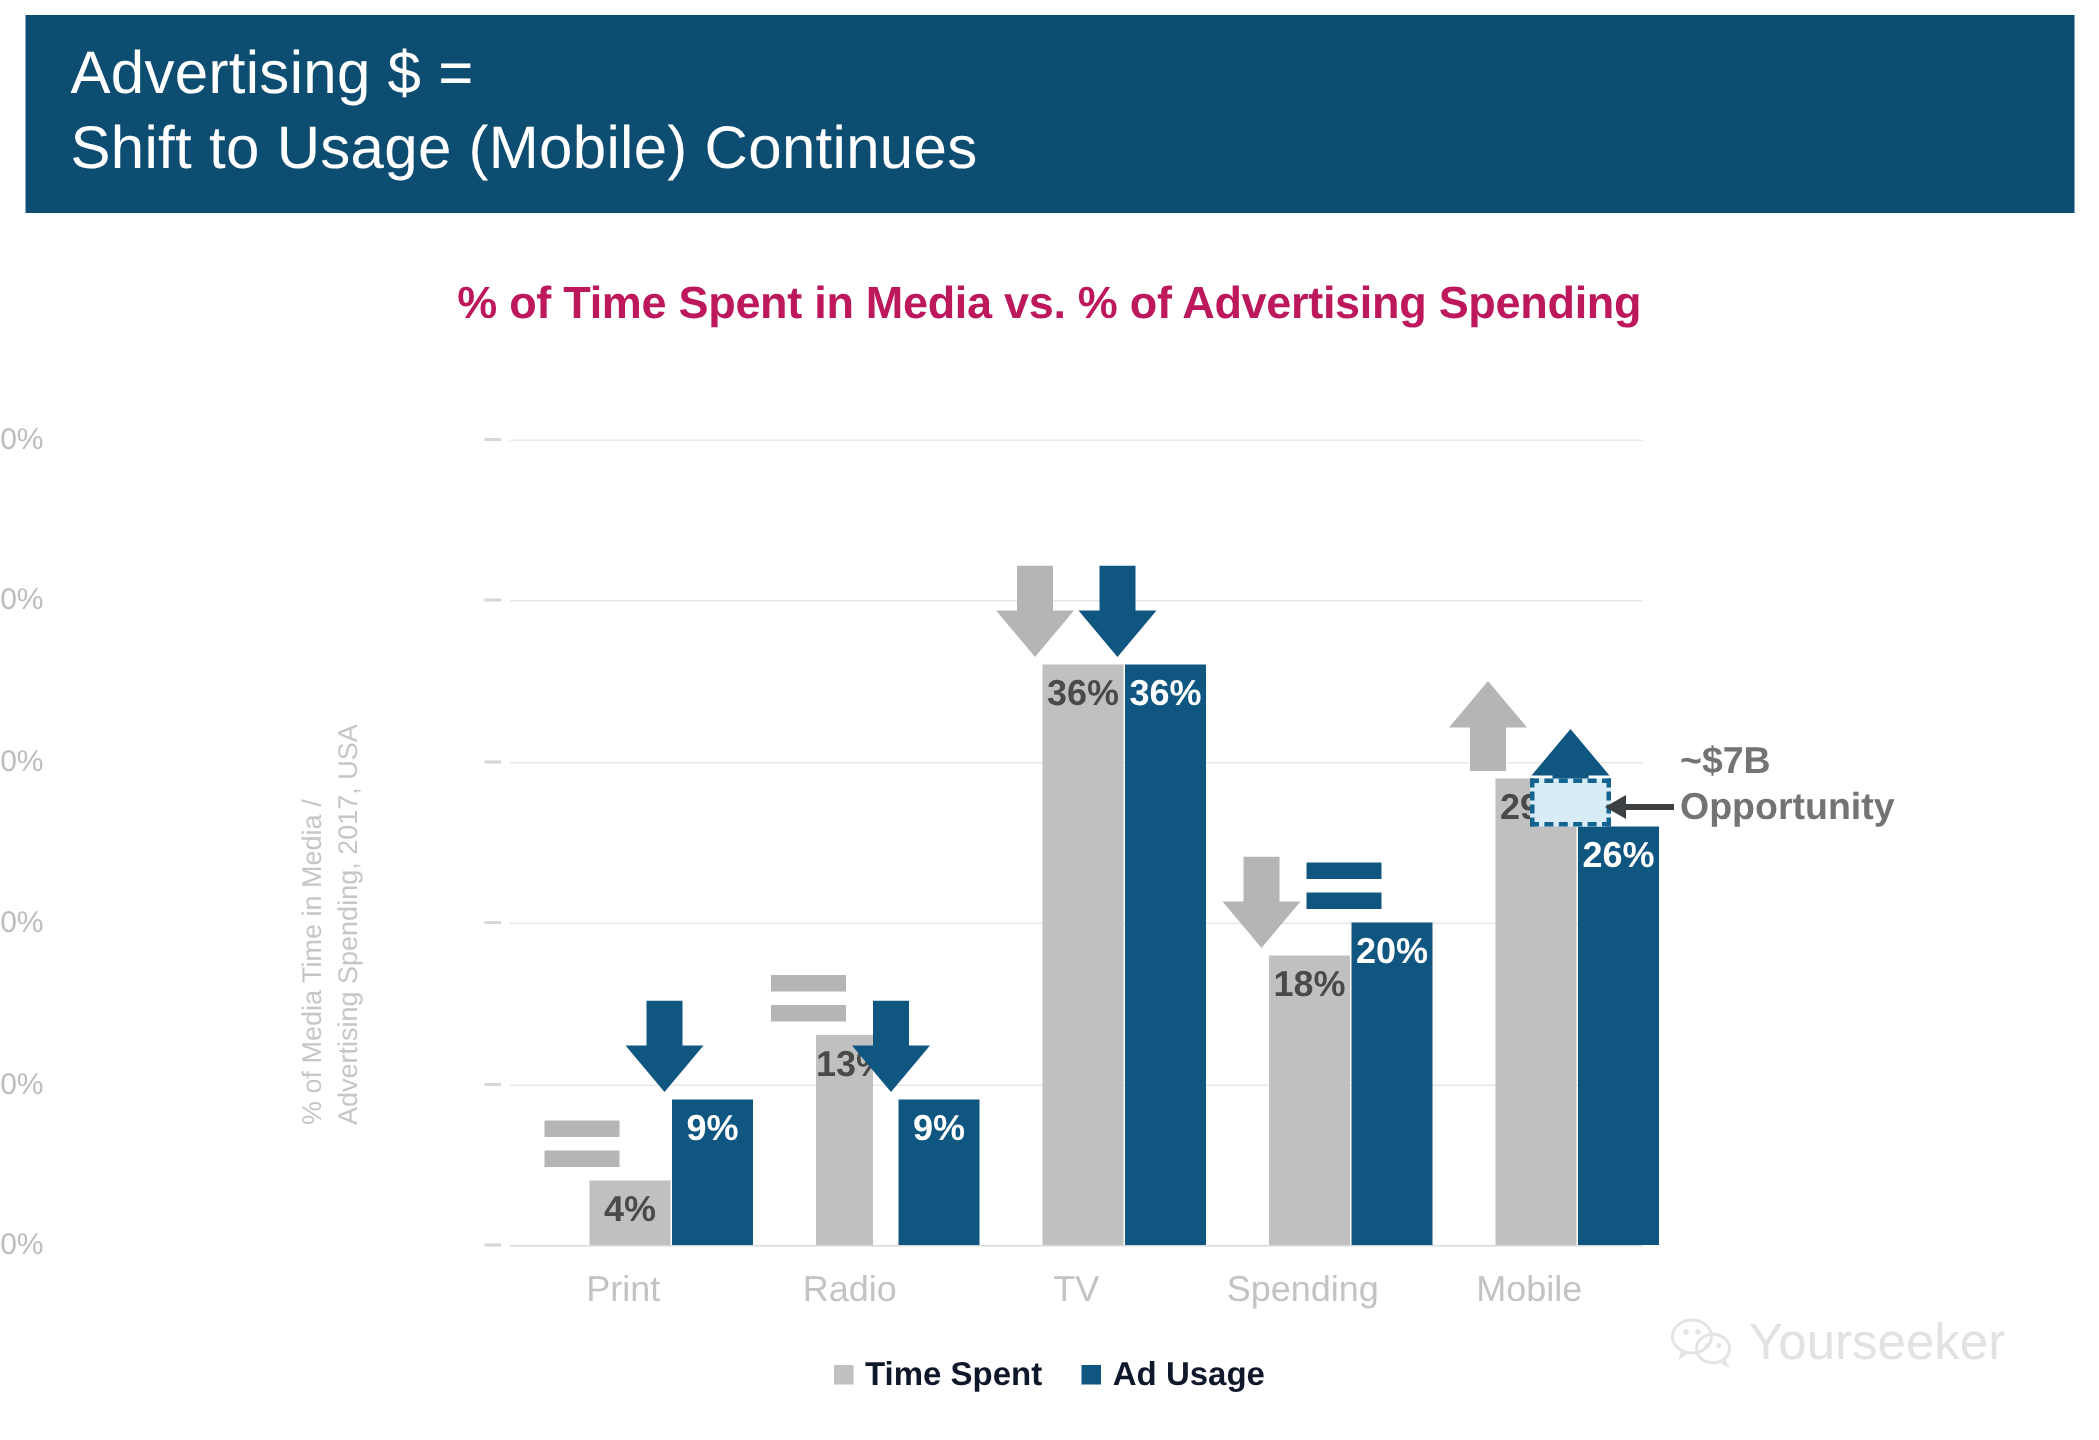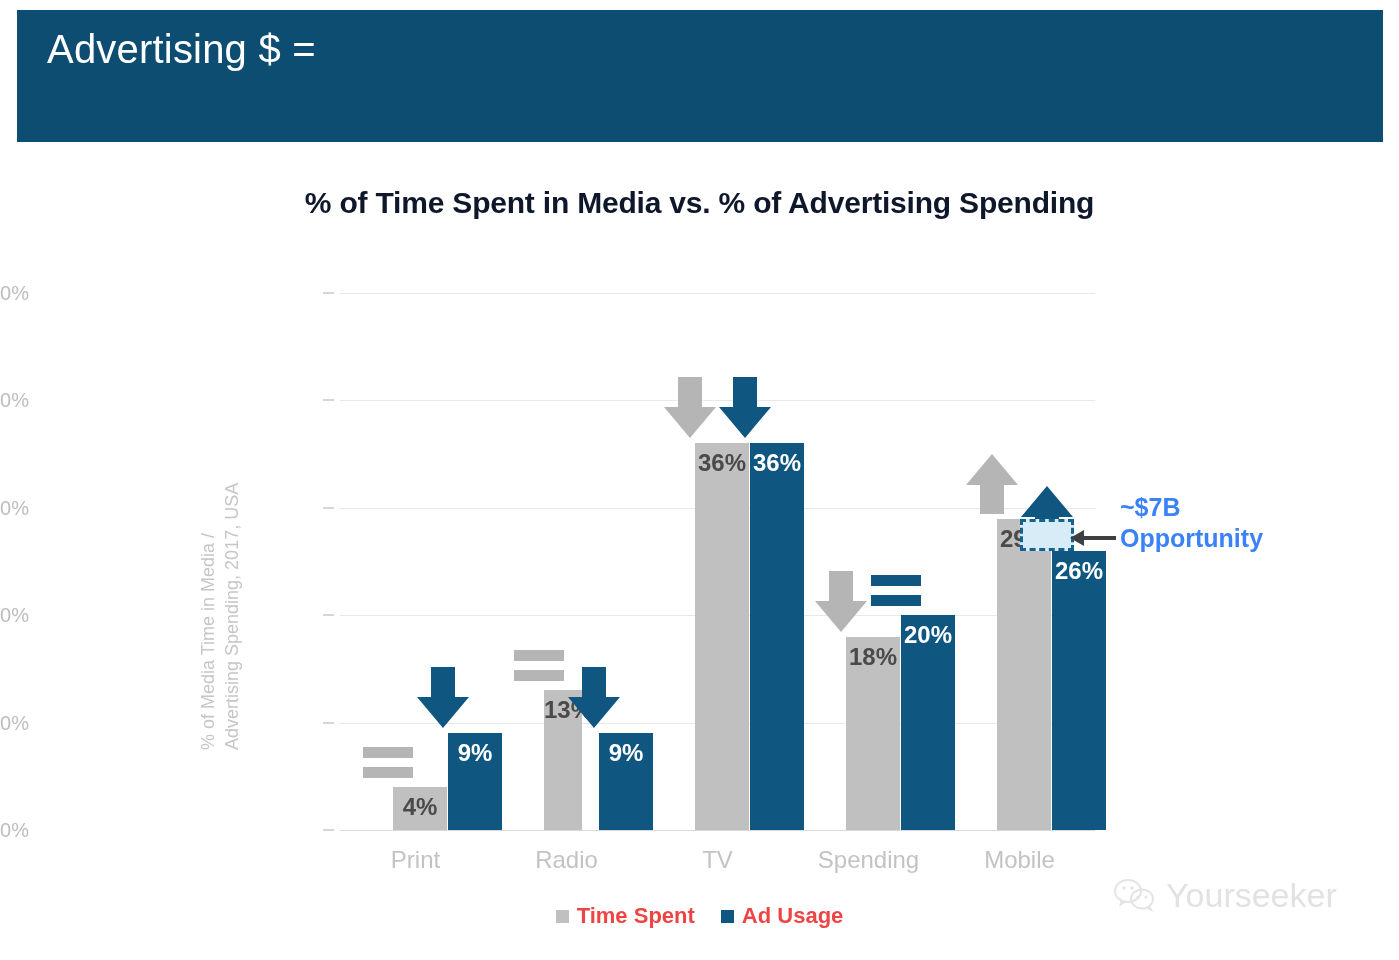--- a/index.html
+++ b/index.html
@@ -24,21 +24,21 @@
     line-height:50px;
     font-weight:400;
     letter-spacing:0.2px;
     white-space:nowrap;
   }
 
   
   #chart-title{
     position:absolute;left:0;top:186px;width:1399px;
     text-align:center;
-    font-size:30px;font-weight:bold;color:#0f172a;
+    font-size:30px;font-weight:bold;color:#be185d;
     letter-spacing:-0.2px;
   }
 
   
   #plot-wrap{
     position:absolute;left:0;top:0;width:1399px;height:960px;
   }
 
   
   #plot-area{
@@ -113,33 +113,33 @@
   .cat-label{
     position:absolute;
     text-align:center;
     font-size:24px;color:#c3c3c3;
     white-space:nowrap;
   }
 
   
   #annotation{
     position:absolute;left:1120px;top:492px;width:250px;
-    font-size:25px;font-weight:bold;color:#3b82f6;
+    font-size:25px;font-weight:bold;color:#737373;
     line-height:31px;
   }
   #annotation .ann-line{display:block;white-space:nowrap;}
   #ann-arrow{
     position:absolute;left:1070px;top:527px;
   }
 
   
   #legend{
     position:absolute;left:0;top:903px;width:1399px;
     display:flex;justify-content:center;align-items:center;gap:26px;
-    font-size:22px;font-weight:bold;color:#ef4444;
+    font-size:22px;font-weight:bold;color:#0f172a;
   }
   .legend-item{display:flex;align-items:center;gap:8px;}
   .legend-swatch{width:13px;height:13px;display:inline-block;}
   .legend-swatch.time{background:#c0c0c0;}
   .legend-swatch.ad{background:#0f5680;}
 
   
   #watermark{
     position:absolute;left:1113px;top:876px;
     display:flex;align-items:center;gap:9px;
@@ -147,20 +147,21 @@
     font-size:34px;
     font-family:"Liberation Sans", sans-serif;
   }
   #watermark svg{display:block;}
 </style>
 </head>
 <body>
 
 <div id="header-banner">
   <div class="line">Advertising $ =</div>
+  <div class="line">Shift to Usage (Mobile) Continues</div>
 </div>
 
 <div id="chart-title">% of Time Spent in Media vs. % of Advertising Spending</div>
 
 <div id="plot-wrap">
 
   <div id="y-axis-title">
     <div class="ylines">
       <span class="yline">% of Media Time in Media /</span>
       <span class="yline">Advertising Spending, 2017, USA</span>

